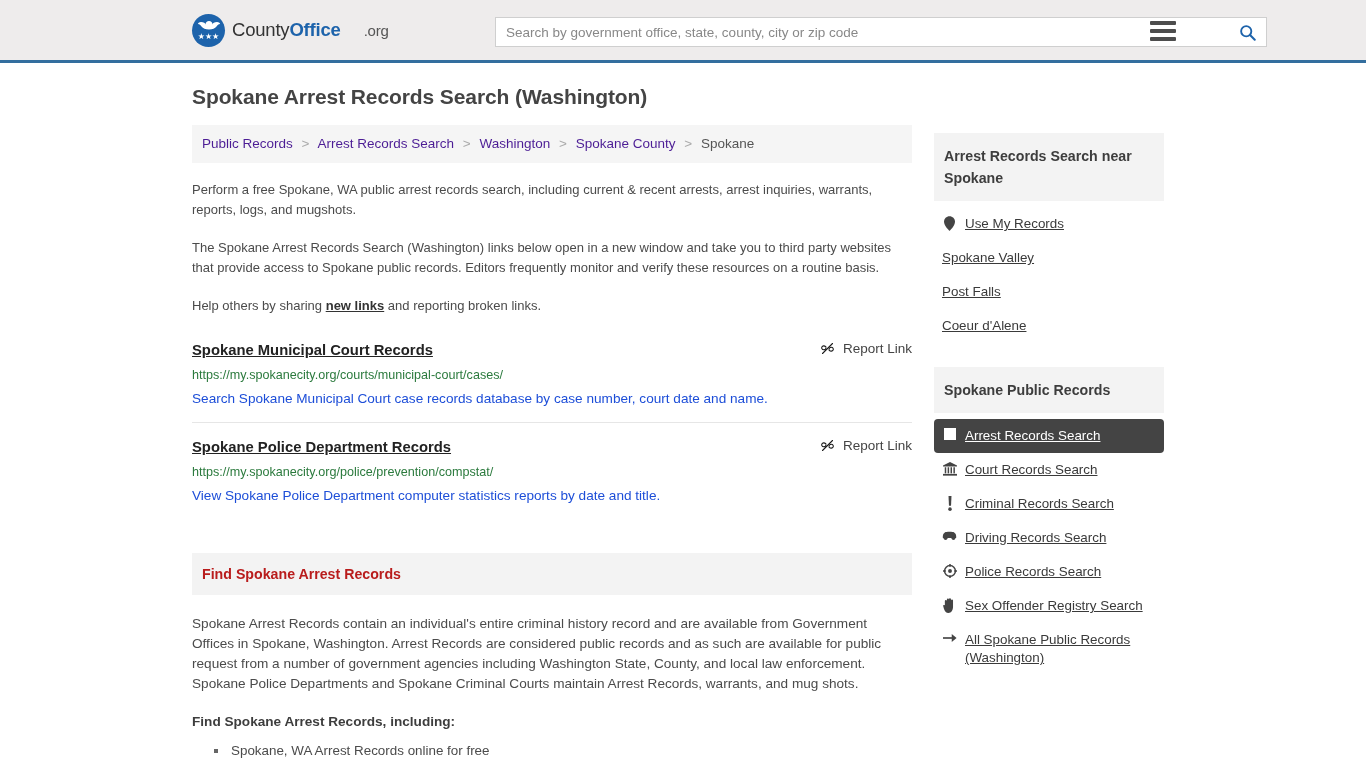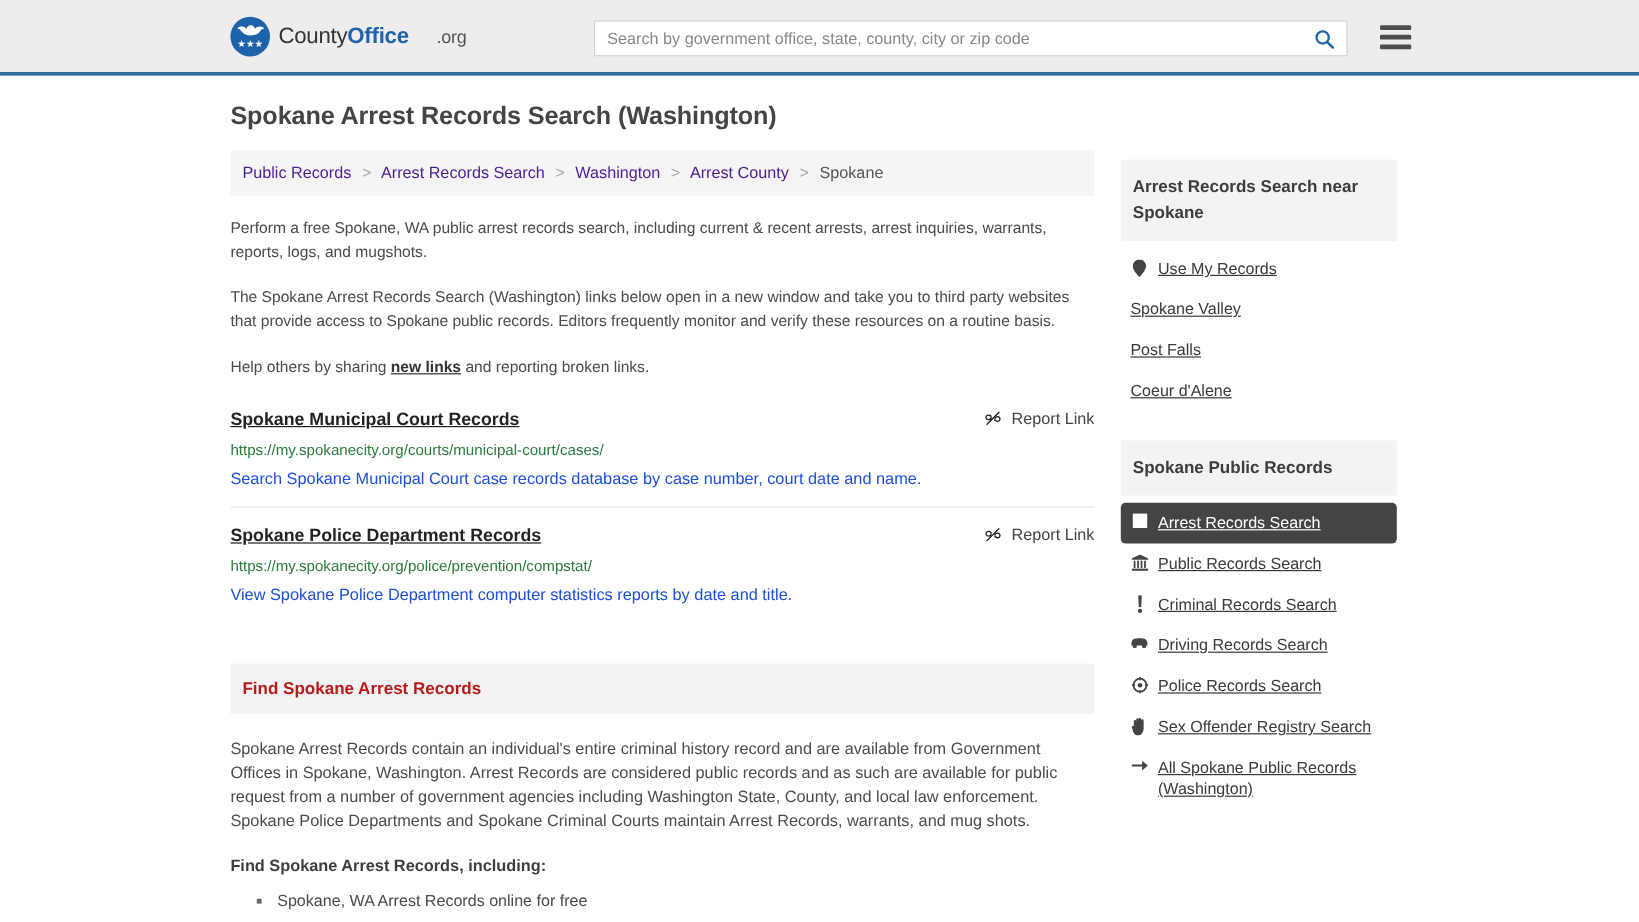--- a/index.html
+++ b/index.html
@@ -60,21 +60,21 @@
     white-space: nowrap;
   }
   .logo-text .b { color: #1d63ab; font-weight: bold; }
   .logo-text .o { color: #333333; }
   .logo-text .tld { color: #555555; font-size: 15px; margin-left: 23px; }
 
   .search-wrap {
     position: absolute;
     left: 495px;
     top: 17px;
-    width: 628px;
+    width: 772px;
     height: 30px;
     background: #ffffff;
     border: 1px solid #cfcfcf;
     display: flex;
     align-items: center;
   }
   .search-input {
     border: 0;
     outline: none;
     flex: 1;
@@ -334,21 +334,21 @@
     <div class="main-col">
       <h1 class="page-title">Spokane Arrest Records Search (Washington)</h1>
 
       <div class="breadcrumb">
         <a href="#">Public Records</a>
         <span class="sep">&gt;</span>
         <a href="#">Arrest Records Search</a>
         <span class="sep">&gt;</span>
         <a href="#">Washington</a>
         <span class="sep">&gt;</span>
-        <a href="#">Arrest County</a>
+        <a href="#">Spokane County</a>
         <span class="sep">&gt;</span>
         <span class="current">Spokane</span>
       </div>
 
       <div class="intro">
         <p>Perform a free Spokane, WA public arrest records search, including current &amp; recent arrests, arrest inquiries, warrants, reports, logs, and mugshots.</p>
         <p>The Spokane Arrest Records Search (Washington) links below open in a new window and take you to third party websites that provide access to Spokane public records. Editors frequently monitor and verify these resources on a routine basis.</p>
         <p><span>Help others by sharing </span><a class="inline-link" href="#">new links</a><span> and reporting broken links.</span></p>
       </div>
 
@@ -440,21 +440,21 @@
             <span class="side-ico">
               <svg width="14" height="14" viewBox="0 0 16 16">
                 <path d="M8 0 L16 4 L16 5 L0 5 L0 4 Z" fill="#444"></path>
                 <rect x="2" y="6" width="1.7" height="7" fill="#444"></rect>
                 <rect x="5.3" y="6" width="1.7" height="7" fill="#444"></rect>
                 <rect x="8.6" y="6" width="1.7" height="7" fill="#444"></rect>
                 <rect x="11.9" y="6" width="1.7" height="7" fill="#444"></rect>
                 <rect x="0" y="13.6" width="16" height="2" fill="#444"></rect>
               </svg>
             </span>
-            <span class="side-label">Public Records Search</span>
+            <span class="side-label">Court Records Search</span>
           </a>
 
           <a class="side-item" href="#">
             <span class="side-ico">
               <svg width="6" height="15" viewBox="0 0 6 16">
                 <path d="M1.4 0 L4.6 0 L4.1 10.5 L1.9 10.5 Z" fill="#444"></path>
                 <circle cx="3" cy="14" r="1.9" fill="#444"></circle>
               </svg>
             </span>
             <span class="side-label">Criminal Records Search</span>

